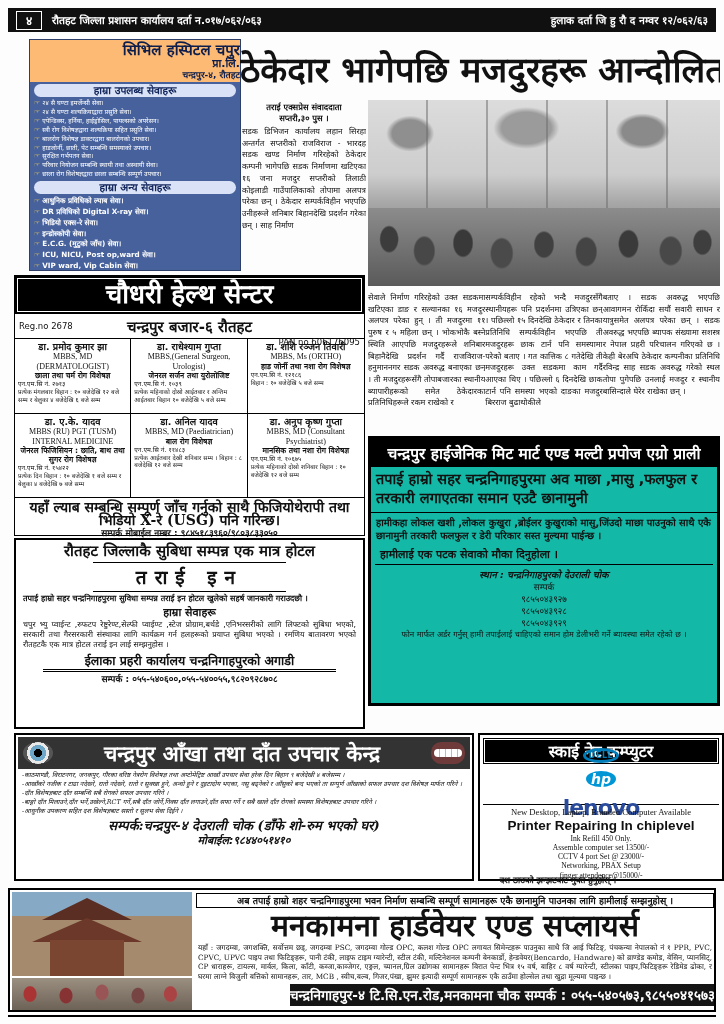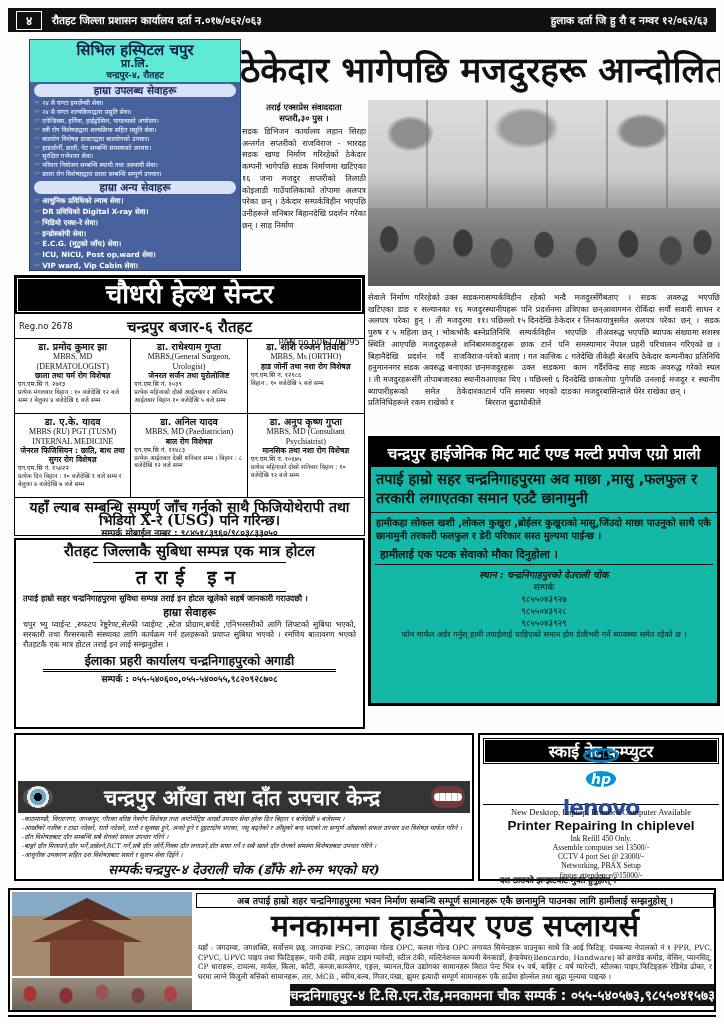--- a/index.html
+++ b/index.html
@@ -11,21 +11,21 @@
   .masthead{left:8px;top:8px;width:708px;height:24px;background:#101010;color:#fff;
     display:flex;align-items:center;gap:10px;padding:0 8px;font-size:10.5px;font-weight:bold;}
   .page-num{min-width:24px;height:17px;border:1px solid #fff;display:flex;align-items:center;
     justify-content:center;font-size:12px;}
   .mast-left{flex:1;}
   .mast-right{white-space:nowrap;}
 
   
   .civil{left:30px;top:40px;width:210px;height:230px;background:#46619c;color:#fff;
     padding:0 4px 2px;overflow:hidden;box-shadow:0 0 0 1px #2d3f68;}
-  .civil-title{margin:0 -4px;background:#5eead4;color:#0d1e4c;text-align:center;padding:2px 0 1px;}
+  .civil-title{margin:0 -4px;background:#fdba74;color:#0d1e4c;text-align:right;padding:2px 0 1px;}
   .ct1{font-size:15px;font-weight:bold;line-height:16px;}
   .ct2{font-size:11px;font-weight:bold;line-height:12px;}
   .ct3{font-size:9px;font-weight:bold;line-height:11px;}
   .civil-head{background:#d9e2f6;color:#12265c;font-weight:bold;text-align:center;
     font-size:10.5px;line-height:13px;margin:2px 0;border-radius:7px;}
   .civil-list{margin:0;padding:0;list-style:none;}
   .civil-list li{font-size:6.3px;line-height:8.9px;white-space:nowrap;overflow:hidden;}
   .civil-list.big li{font-size:7.2px;line-height:9.8px;font-weight:bold;}
   .hand{color:#ffd24a;margin-right:2px;font-size:7px;}
 
@@ -108,21 +108,21 @@
   .hotel-sh{text-align:center;font-size:11px;font-weight:bold;line-height:15px;}
   .hotel-serv{font-size:7.8px;line-height:10.3px;text-align:justify;}
   .hotel-loc{width:88%;margin:2px auto 0;text-align:center;font-size:12.5px;font-weight:bold;
     border-bottom:3px double #000;line-height:17px;}
   .hotel-ct{text-align:center;font-size:9px;font-weight:bold;line-height:14px;}
 
   
   .clinic{left:14px;top:733px;width:460px;height:148px;border:2px solid #000;background:#fff;
     padding:2px;overflow:hidden;}
   .clinic-title{background:#333;color:#fff;display:flex;align-items:center;gap:6px;
-    padding:2px 5px;font-size:21px;font-weight:bold;margin-top:44px;}
+    padding:2px 5px;font-size:21px;font-weight:bold;}
   .clinic-title .t{flex:1;text-align:center;white-space:nowrap;overflow:hidden;}
   .eye-icon{width:30px;height:22px;border-radius:50%;
     background:radial-gradient(circle at 50% 50%,#000 0 4px,#6fa7c9 4px 8px,#e9e9e9 8px 11px,#555 11px);}
   .teeth-icon{width:34px;height:22px;border-radius:10px;background:#6e3a3a;position:relative;overflow:hidden;}
   .teeth-icon::after{content:"";position:absolute;left:3px;right:3px;top:7px;height:8px;border-radius:4px;
     background:repeating-linear-gradient(90deg,#fff 0 5px,#bbb 5px 6px);}
   .clinic-bullets{font-size:6.4px;line-height:9px;font-style:italic;padding:2px 4px;
     font-family:"DejaVu Serif",serif;text-align:justify;}
   .clinic-ct{text-align:center;font-size:13px;font-weight:bold;font-style:italic;line-height:16px;
     font-family:"DejaVu Serif",serif;}

